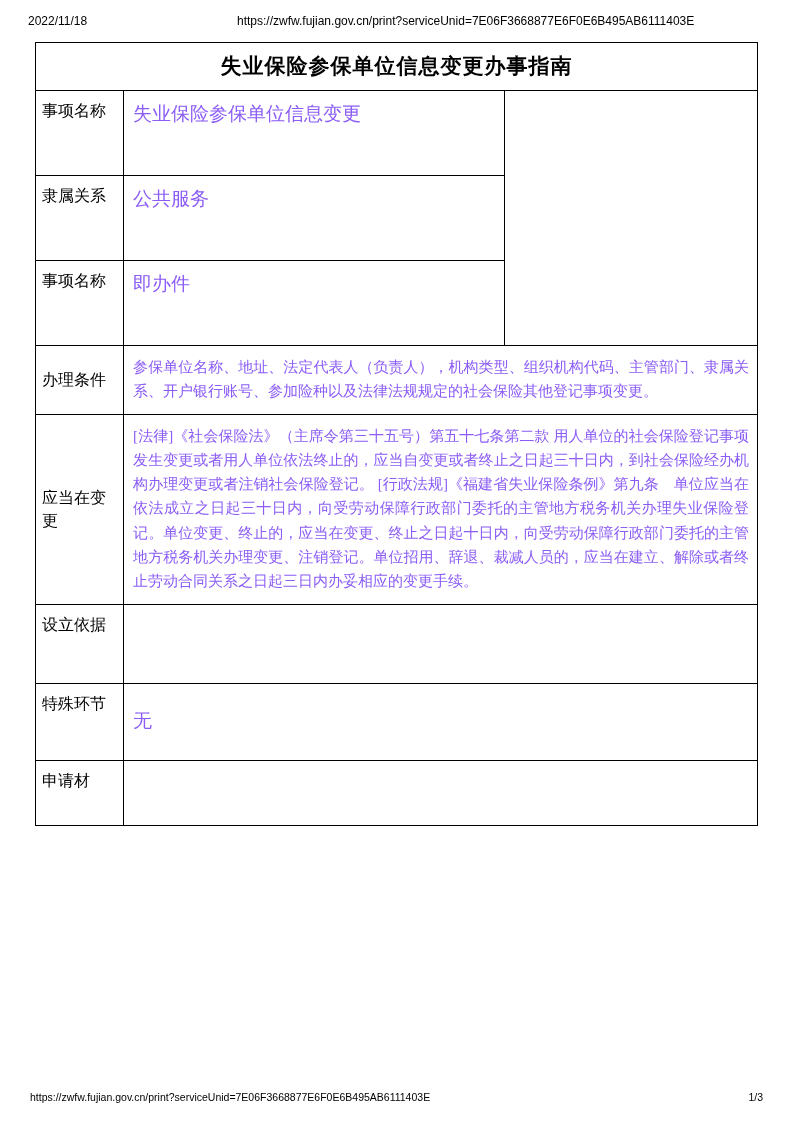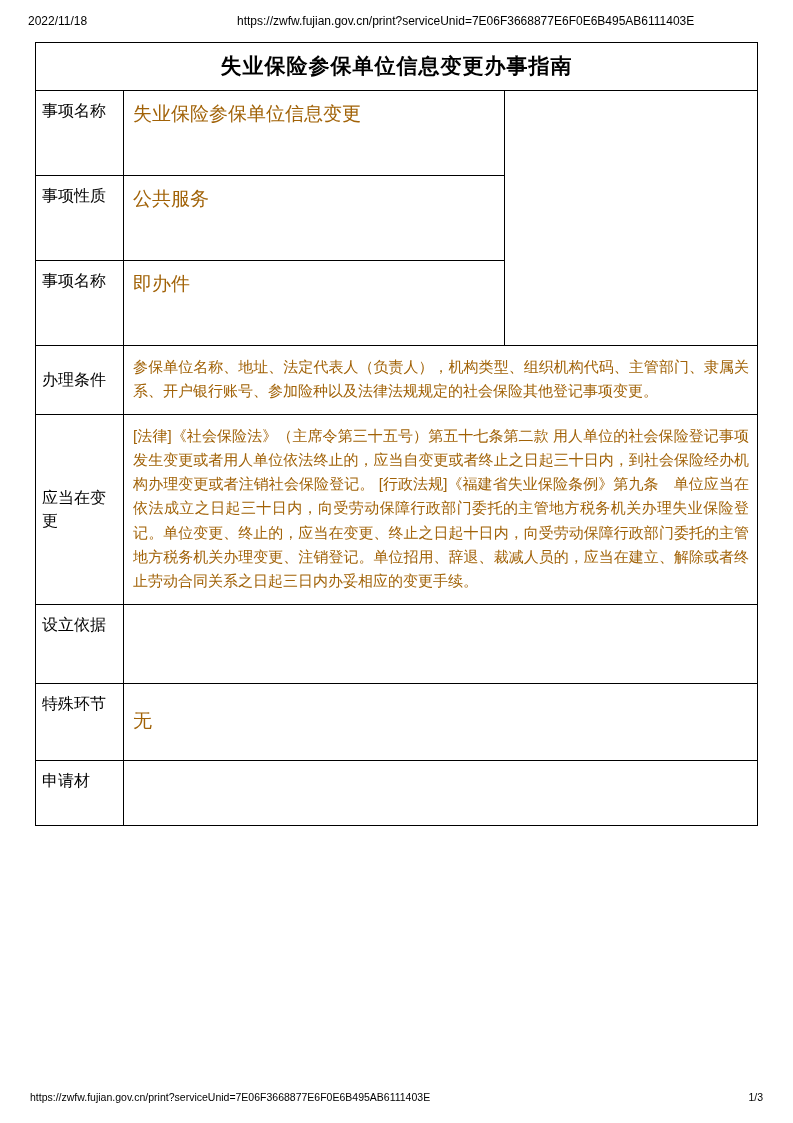--- a/index.html
+++ b/index.html
@@ -64,20 +64,21 @@
     position: absolute;
     left: 35px;
     top: 42px;
     width: 723px;
   }
   table.guide {
     border-collapse: collapse;
     width: 723px;
     table-layout: fixed;
     border: 1px solid #000;
+    font-family: Liberation Serif, serif;
   }
   table.guide td {
     border: 1px solid #000;
     vertical-align: top;
     padding: 0;
   }
   .title-cell {
     text-align: center;
     font-size: 21px;
     font-weight: bold;
@@ -93,21 +94,21 @@
     color: #000;
     word-break: break-all;
   }
   .label-mid {
     vertical-align: middle !important;
   }
   .value-cell {
     font-size: 19px;
     line-height: 1.5;
     padding: 9px 6px 9px 9px !important;
-    color: #a16207;
+    color: #8b5cf6;
   }
   .value-cell.big {
     font-size: 15px;
     line-height: 1.62;
     padding: 9px 8px 10px 9px !important;
     text-align: justify;
   }
   .blank-cell {
     padding: 0 !important;
   }
@@ -136,21 +137,21 @@
       <tbody>
         <tr>
           <td class="title-cell" colspan="3">失业保险参保单位信息变更办事指南</td>
         </tr>
         <tr>
           <td class="label-cell h-68">事项名称</td>
           <td class="value-cell">失业保险参保单位信息变更</td>
           <td class="blank-cell" rowspan="3"></td>
         </tr>
         <tr>
-          <td class="label-cell h-68">事项性质</td>
+          <td class="label-cell h-68">隶属关系</td>
           <td class="value-cell">公共服务</td>
         </tr>
         <tr>
           <td class="label-cell h-68">事项名称</td>
           <td class="value-cell">即办件</td>
         </tr>
         <tr>
           <td class="label-cell label-mid">办理条件</td>
           <td class="value-cell big" colspan="2">参保单位名称、地址、法定代表人（负责人），机构类型、组织机构代码、主管部门、隶属关系、开户银行账号、参加险种以及法律法规规定的社会保险其他登记事项变更。</td>
         </tr>

